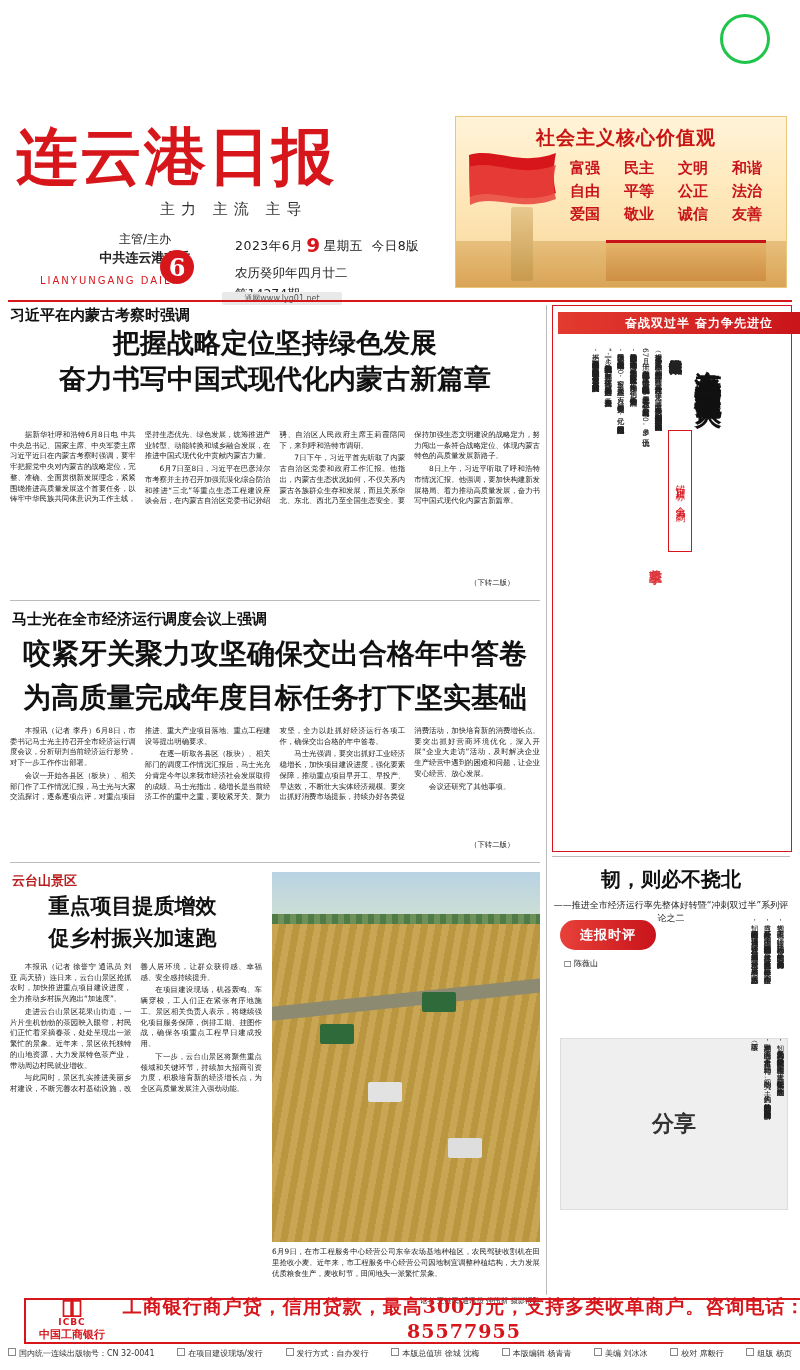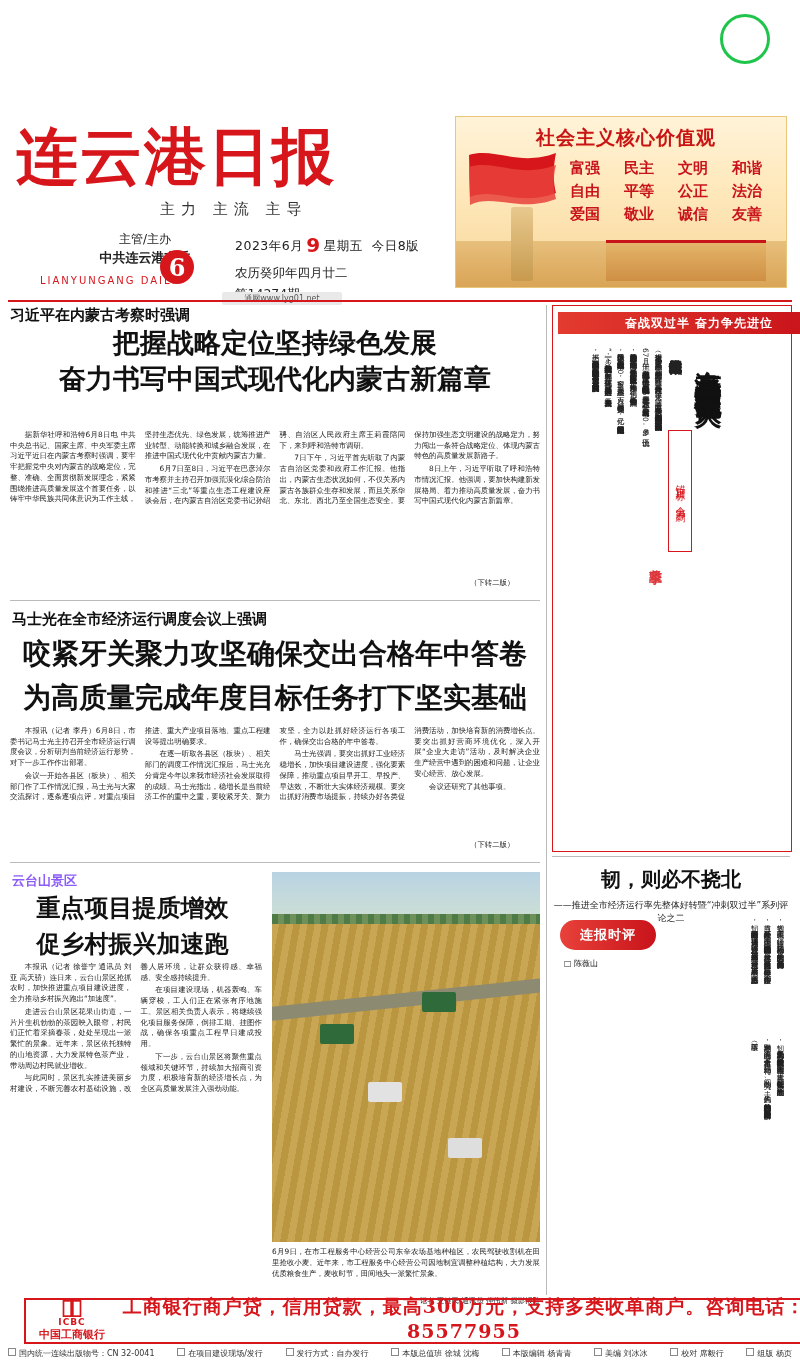--- a/index.html
+++ b/index.html
@@ -115,24 +115,24 @@
   .lead2 .kicker{margin-left:2px;}
   .lead2 .headline{font-size:28px;margin-top:6px;color:#111;}
 
   
   .cols{position:absolute;font-size:7.4px;line-height:1.45;color:#222;text-align:justify;
         column-gap:9px;overflow:hidden;}
   .cols p{margin:0 0 2px 0;text-indent:2em;}
 
   
   .ytag{
-    position:absolute;left:12px;top:872px;font-size:13px;color:#8b5cf6;font-weight:bold;
+    position:absolute;left:12px;top:872px;font-size:13px;color:#b91c1c;font-weight:bold;
   }
   .lead3{position:absolute;left:10px;top:890px;width:245px;}
-  .lead3 .headline{font-size:24px;line-height:1.5;text-align:center;}
+  .lead3 .headline{font-size:21px;line-height:1.5;text-align:center;}
 
   
   .photo{
     position:absolute;left:272px;top:872px;width:268px;height:370px;
     background:linear-gradient(180deg,#8fb7cf 0%,#9fc0a6 14%,#caa95c 30%,#c9a85a 62%,#b99544 100%);
     overflow:hidden;
   }
   .photo .sky{position:absolute;left:0;top:0;width:100%;height:52px;
     background:linear-gradient(180deg,#b9d3e4,#cfe0d2);}
   .photo .field{position:absolute;left:0;top:52px;width:100%;height:318px;
@@ -399,20 +399,21 @@
     <div class="cbox-sub">——推进全市经济运行率先整体好转暨“冲刺双过半”系列评论之二</div>
     <div class="cbox-logo">连报时评</div>
     <div class="cbox-author">□ 陈薇山</div>
 
     <div class="cbox-text">
       <div>韧者，柔而固也。经济运行，如同一场马拉松，比的不是一时的速度，而是持久的耐力和韧劲。</div>
       <div>当前，外部环境复杂严峻，国内需求不足，经济回升向好基础仍需巩固。越是爬坡过坎，越要保持战略定力，咬定目标不放松，一步一个脚印往前走。</div>
       <div>韧，是面对困难时的不退缩。项目建设遇到堵点，就想方设法打通；企业发展遇到难题，就一对一精准帮扶。只要思想不滑坡，办法总比困难多。</div>
     </div>
 
+    <div class="share">分享</div>
 
     <div class="cbox-text2">
       <div>韧，更是久久为功的坚持。经济工作没有一蹴而就的捷径，唯有脚踏实地、真抓实干，把每一项任务落细落实，才能积小胜为大胜。</div>
       <div>冲刺双过半，时间不等人。全市上下要拿出“拼”的精神、“闯”的劲头、“干”的作风，以必胜的信心和坚韧的毅力，奋力夺取全年经济社会发展的新胜利。</div>
       <div>（下转二版）</div>
     </div>
   </div>
 
   <div class="ad">
     <div class="ad-logo">

